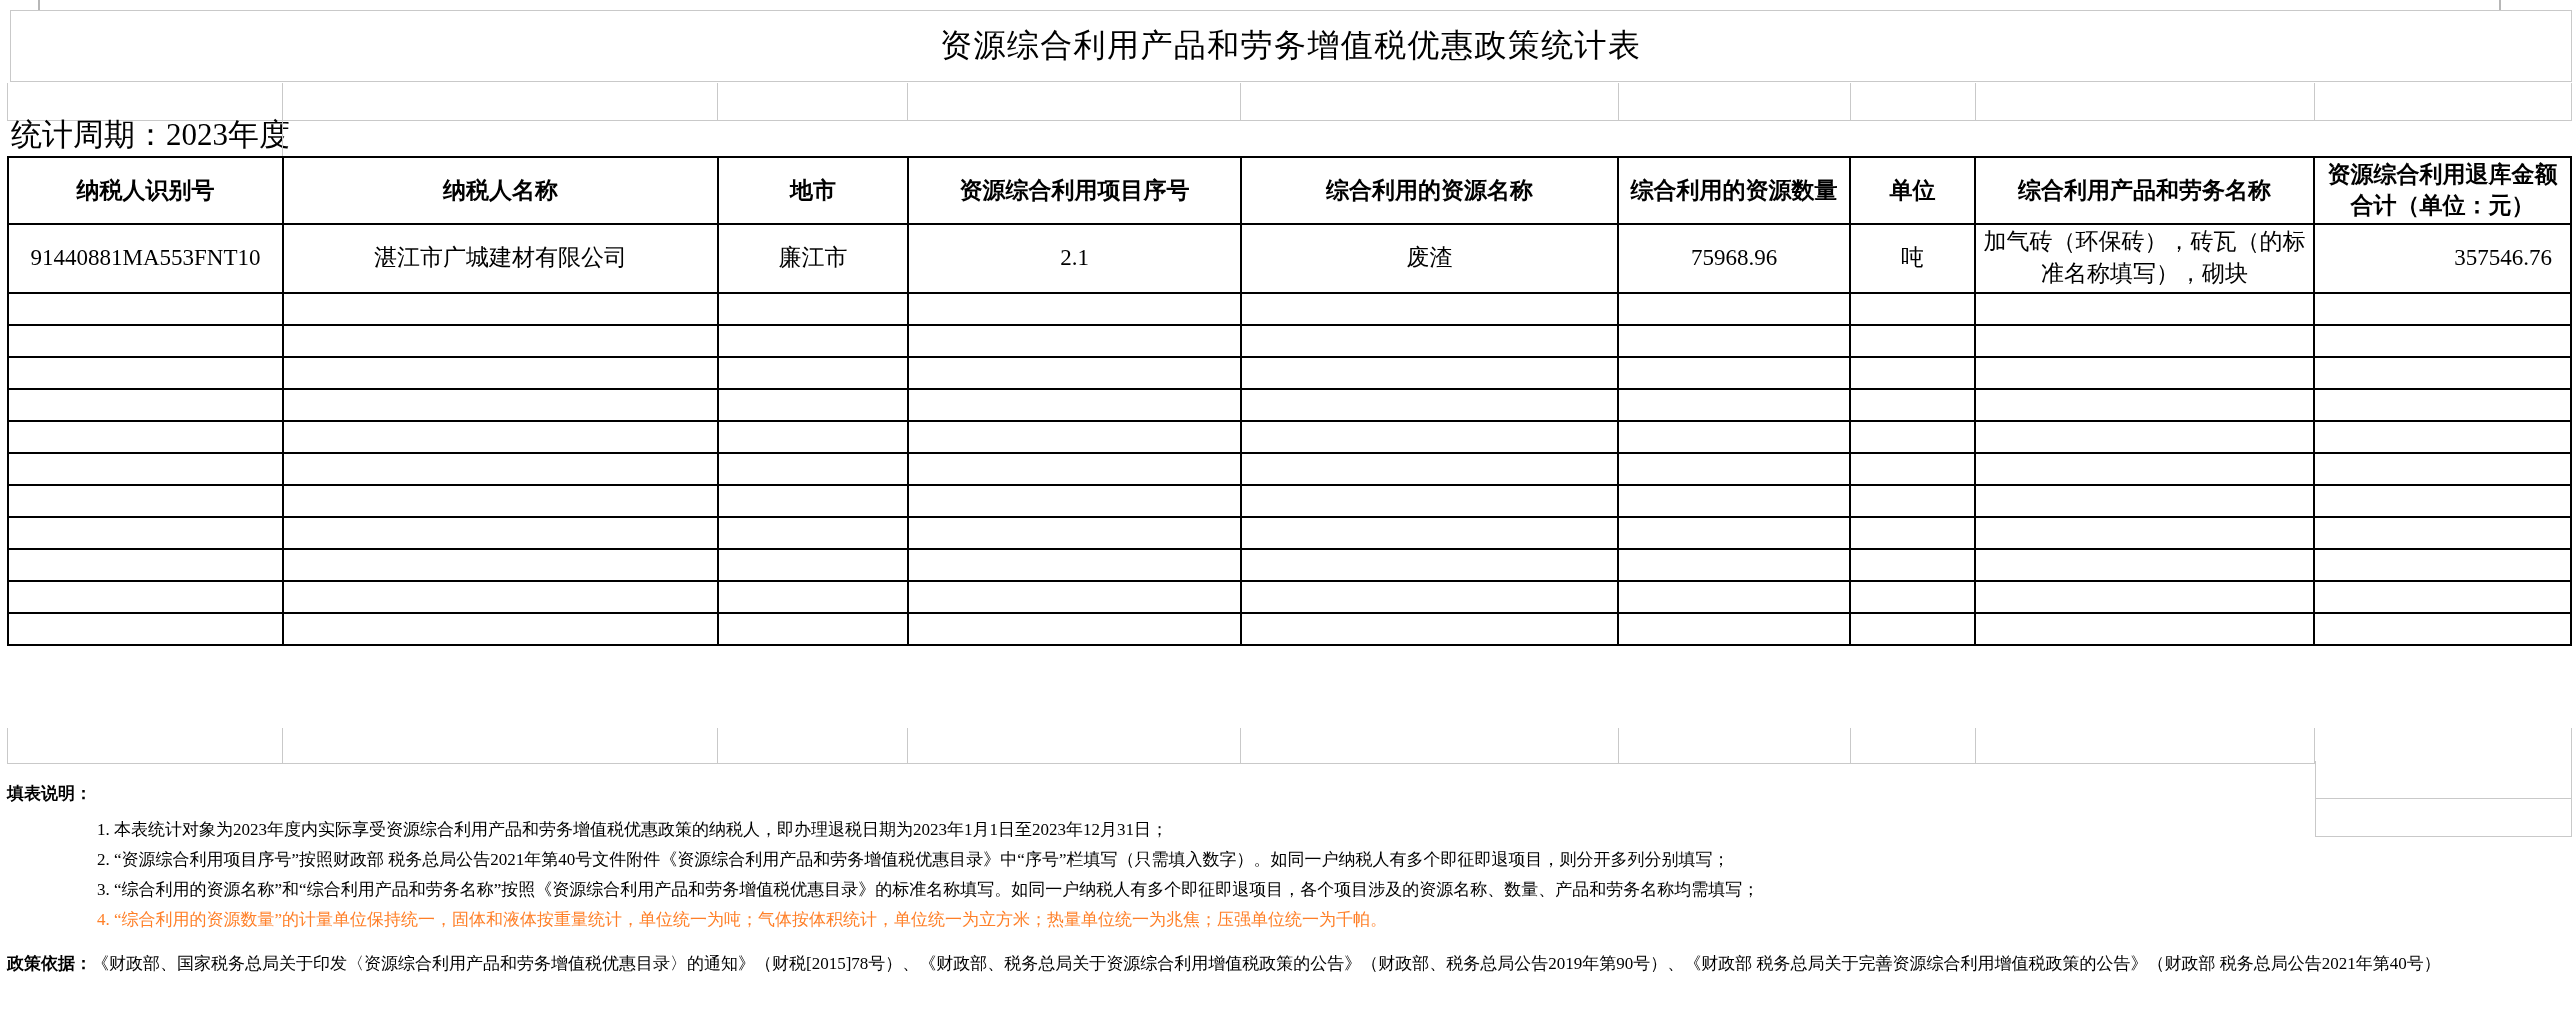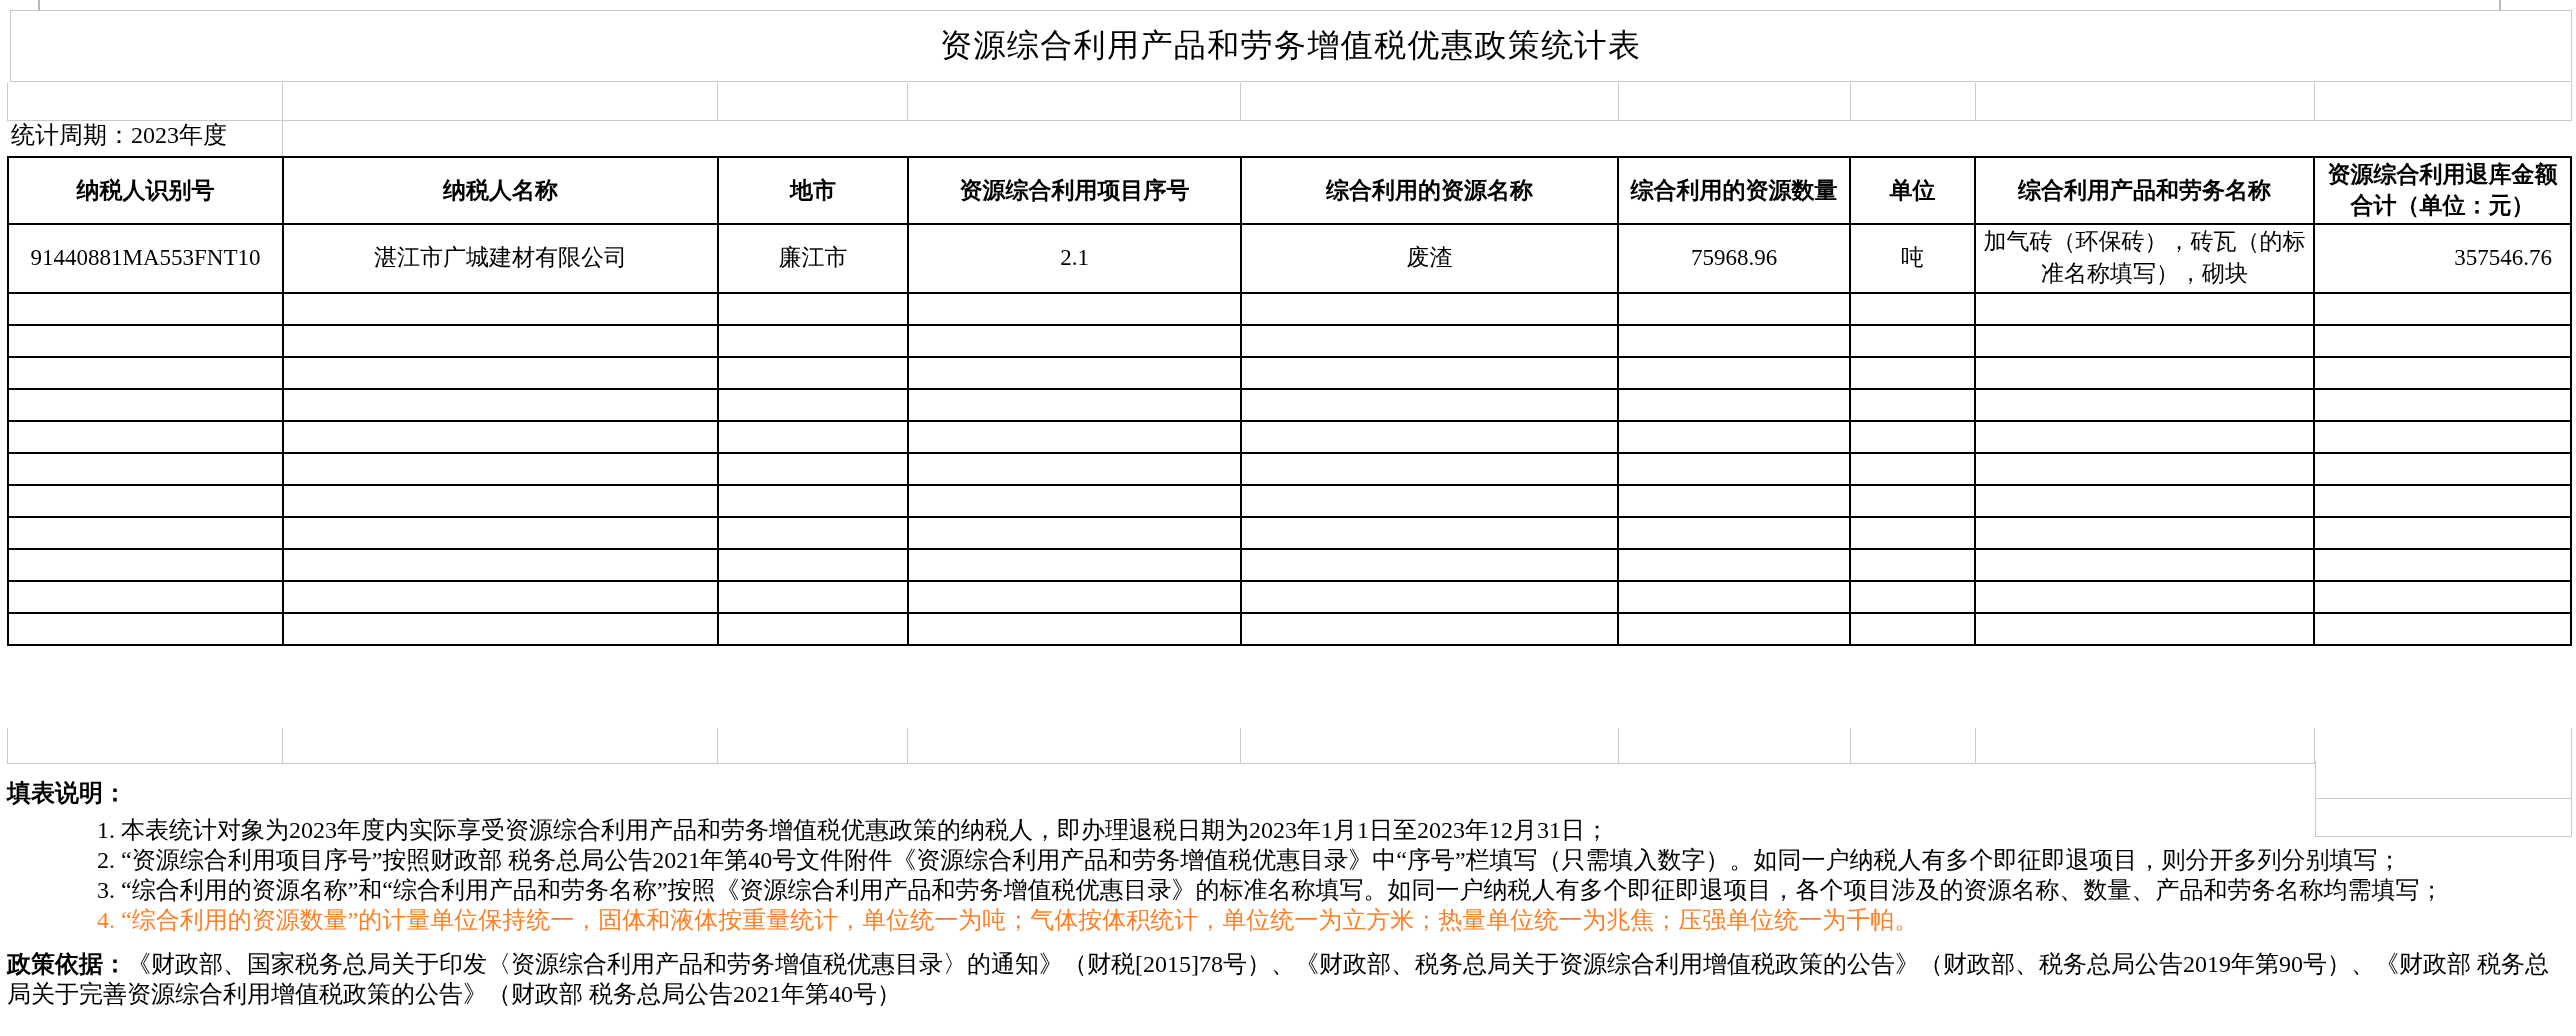--- a/index.html
+++ b/index.html
@@ -25,21 +25,21 @@
   .gridstrip,.grayrow{
     position:absolute;left:7px;width:2565px;border-collapse:collapse;table-layout:fixed;
   }
   .gridstrip{top:83px;}
   .gridstrip td{height:35px;border-right:1.4px solid #c9c9c9;border-bottom:1.4px solid #c9c9c9;}
   .gridstrip td:first-child{border-left:1.4px solid #c9c9c9;}
 
   
   .period-row{
     position:absolute;left:7px;top:119px;width:2565px;height:37px;
-    display:flex;align-items:flex-start;font-size:24px;box-sizing:border-box;padding-left:4.1px;
+    display:flex;align-items:flex-end;font-size:31px;box-sizing:border-box;padding-left:4.1px;
   }
   .period-vline{position:absolute;left:275px;top:0;width:1.4px;height:100%;background:#c9c9c9;}
 
   
   .main{
     position:absolute;left:7px;top:156px;width:2565px;
     border-collapse:collapse;table-layout:fixed;font-size:23px;
   }
   .main th,.main td{
     border:2.1px solid #000;vertical-align:middle;text-align:center;
@@ -58,21 +58,21 @@
   .grayrow td{height:33px;border-right:1.4px solid #c9c9c9;border-bottom:1.4px solid #c9c9c9;}
   .grayrow td:first-child{border-left:1.4px solid #c9c9c9;}
 
   
   .rbox{position:absolute;left:2315px;width:257px;height:38px;box-sizing:border-box;
         border:1.4px solid #c9c9c9;border-top:none;background:#fff;}
   .rbox1{top:761px;}
   .rbox2{top:799px;}
 
   
-  .notes{position:absolute;left:7px;top:778px;width:2561px;font-size:24px;}
+  .notes{position:absolute;left:7px;top:778px;width:2561px;font-size:17px;}
   .notes-label{font-weight:bold;line-height:31px;margin-bottom:5.5px;}
   .note-item{line-height:30px;padding-left:90px;white-space:nowrap;}
   .note-item .em{font-weight:normal;}
   .highlight{color:var(--hl,#ff7f27);}
   .policy{margin-top:14px;line-height:30px;text-align:left;}
   .policy-label{font-weight:bold;}
 </style>
 </head>
 <body>
 

